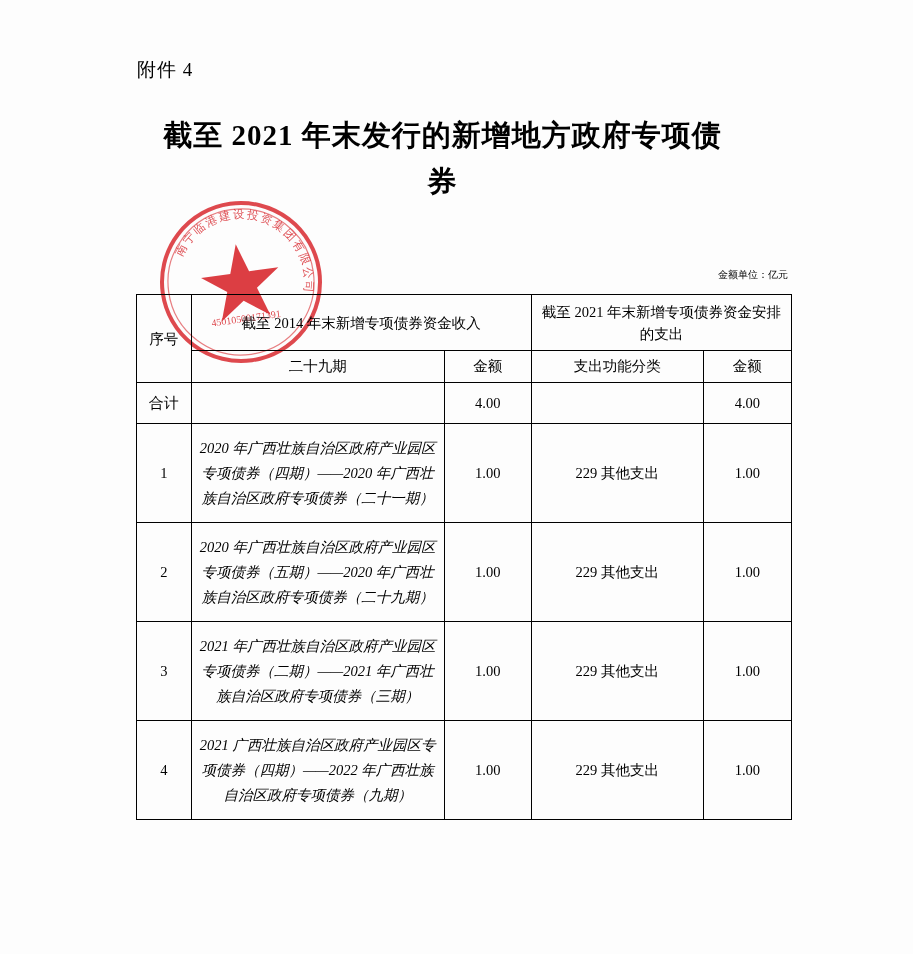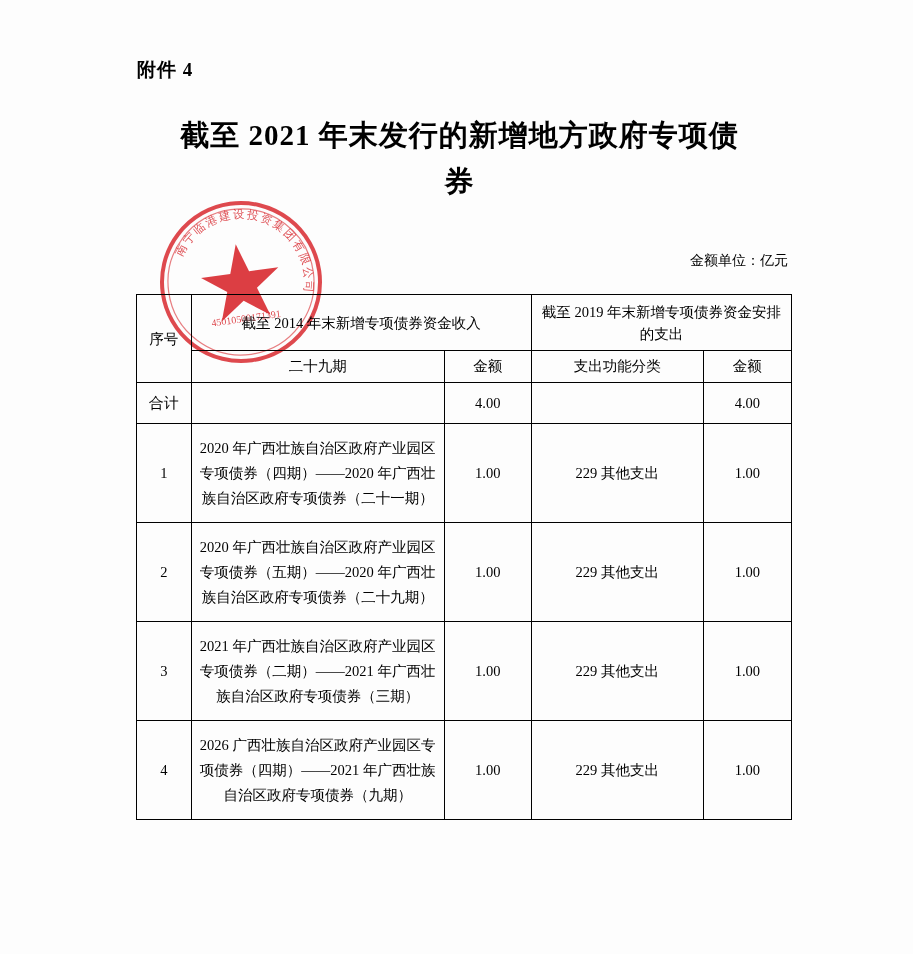--- a/index.html
+++ b/index.html
@@ -18,41 +18,41 @@
   .page {
     position: absolute;
     inset: 0;
     background: #fdfdfd;
   }
   .attachment-label {
     position: absolute;
     left: 137px;
     top: 57px;
     font-size: 19px;
-    font-weight: bold;
+    font-weight: normal;
     letter-spacing: 1px;
     font-family: "Liberation Serif", "DejaVu Serif", serif;
   }
   .doc-title {
     position: absolute;
-    left: 137px;
+    left: 120px;
     top: 112px;
     width: 645px;
     text-align: center;
     font-size: 29px;
     font-weight: bold;
     line-height: 46px;
     letter-spacing: 1px;
     font-family: "Liberation Serif", "DejaVu Serif", serif;
   }
   .unit-note {
     position: absolute;
     right: 125px;
-    top: 252px;
-    font-size: 14px;
+    top: 268px;
+    font-size: 10px;
     font-family: "Liberation Serif", "DejaVu Serif", serif;
   }
   table.main-table {
     position: absolute;
     left: 136px;
     top: 294px;
     width: 656px;
     border-collapse: collapse;
     table-layout: fixed;
   }
@@ -84,20 +84,21 @@
     height: 34px;
   }
   .row-total .seq-cell {
     font-size: 15px;
   }
   .bond-cell {
     text-align: center;
     line-height: 25px;
     font-size: 14.5px;
     padding: 8px 10px;
+    font-style: italic;
   }
   .data-row td {
     height: 92px;
   }
   .seal {
     position: absolute;
     left: 155px;
     top: 196px;
     width: 172px;
     height: 172px;
@@ -152,21 +153,21 @@
       <col class="col-seq">
       <col class="col-bondname">
       <col class="col-amount1">
       <col class="col-func">
       <col class="col-amount2">
     </colgroup>
     <thead>
       <tr class="hdr-group">
         <th rowspan="2">序号</th>
         <th colspan="2">截至 2014 年末新增专项债券资金收入</th>
-        <th colspan="2">截至 2019 年末新增专项债券资金安排的支出</th>
+        <th colspan="2">截至 2021 年末新增专项债券资金安排的支出</th>
       </tr>
       <tr class="hdr-sub">
         <th>二十九期</th>
         <th>金额</th>
         <th>支出功能分类</th>
         <th>金额</th>
       </tr>
     </thead>
     <tbody>
       <tr class="row-total">
@@ -192,21 +193,21 @@
       </tr>
       <tr class="data-row">
         <td>3</td>
         <td class="bond-cell">2021 年广西壮族自治区政府产业园区专项债券（二期）——2021 年广西壮族自治区政府专项债券（三期）</td>
         <td>1.00</td>
         <td>229  其他支出</td>
         <td>1.00</td>
       </tr>
       <tr class="data-row">
         <td>4</td>
-        <td class="bond-cell">2026 广西壮族自治区政府产业园区专项债券（四期）——2021 年广西壮族自治区政府专项债券（九期）</td>
+        <td class="bond-cell">2021 广西壮族自治区政府产业园区专项债券（四期）——2022 年广西壮族自治区政府专项债券（九期）</td>
         <td>1.00</td>
         <td>229  其他支出</td>
         <td>1.00</td>
       </tr>
     </tbody>
   </table>
 
 </div>
 
 </body></html>

